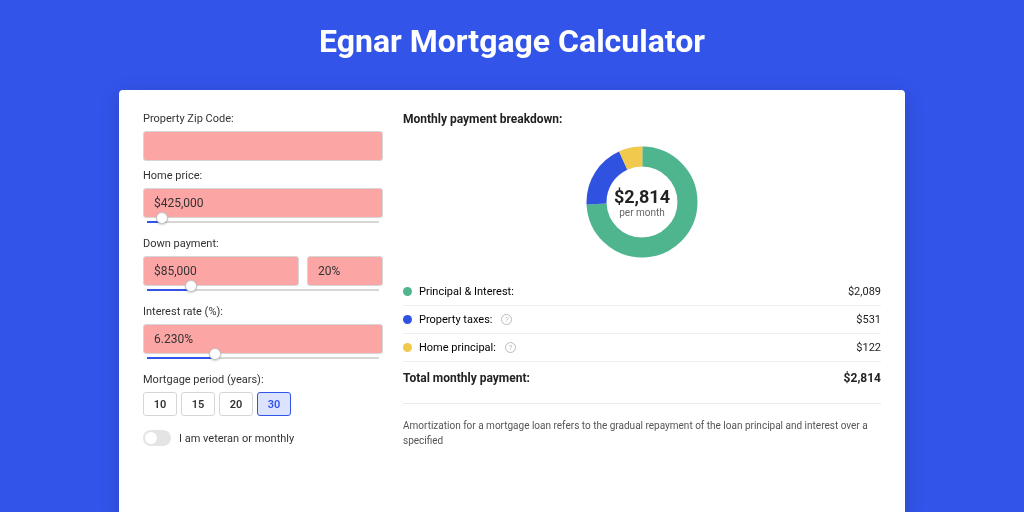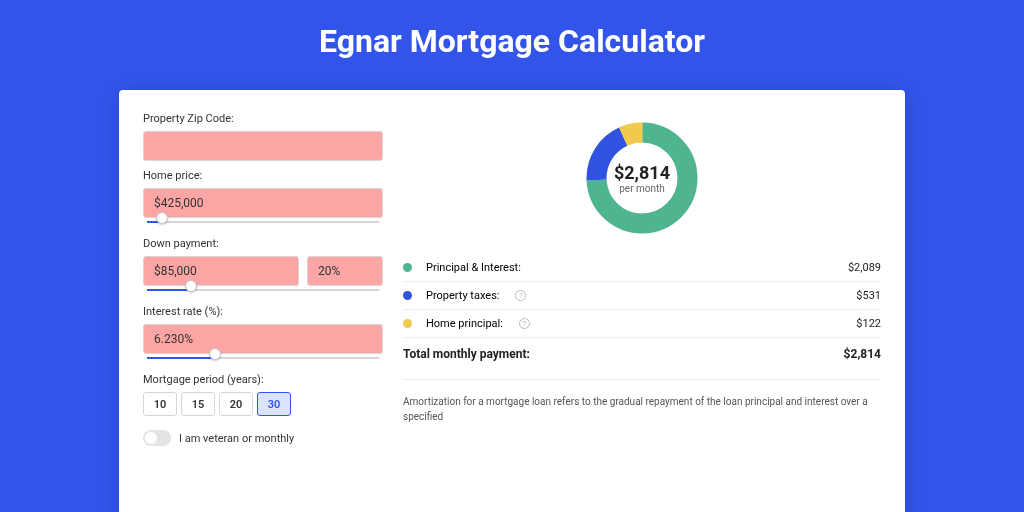--- a/index.html
+++ b/index.html
@@ -29,21 +29,21 @@
   .toggle-label { font-size:11px; color:#333; }
   .section-title { font-size:12px; font-weight:700; color:#222; margin-bottom:10px; }
   .donut-wrap { display:flex; justify-content:center; padding:6px 0 16px; }
   .donut { position:relative; width:120px; height:120px; }
   .donut svg { width:120px; height:120px; }
   .donut-center { position:absolute; inset:0; display:flex; flex-direction:column; align-items:center; justify-content:center; }
   .donut-amount { font-size:18px; font-weight:700; color:#222; }
   .donut-sub { font-size:10px; color:#666; }
   .legend-row { display:flex; align-items:center; justify-content:space-between; padding:7px 0; border-bottom:1px solid #eee; font-size:11px; }
   .legend-row:last-of-type { border-bottom:1px solid #eee; }
-  .legend-left { display:flex; align-items:center; gap:14px; }
+  .legend-left { display:flex; align-items:center; gap:7px; }
   .dot { width:9px; height:9px; border-radius:50%; flex:0 0 9px; }
   .info-icon { width:11px; height:11px; border-radius:50%; border:1px solid #bbb; color:#bbb; font-size:8px; display:flex; align-items:center; justify-content:center; margin-left:2px; }
   .legend-val { font-weight:400; color:#222; }
   .total-row { display:flex; justify-content:space-between; padding:9px 0 12px; font-size:12px; font-weight:700; color:#222; }
   .amort-box { border-top:1px solid #eaeaea; margin-top:6px; padding-top:14px; }
   .amort-title { font-size:12px; font-weight:700; color:#222; margin-bottom:10px; }
   .amort-text { font-size:10px; line-height:1.5; color:#555; }
   .grp { margin-bottom: 8px; }
 </style>
 </head>
@@ -110,20 +110,21 @@
 
         <div class="toggle-row">
           <div class="toggle">
             <div class="toggle-knob"></div>
           </div>
           <span class="toggle-label">I am veteran or monthly</span>
         </div>
       </div>
 
       <div class="right">
+        <div class="section-title">Monthly payment breakdown:</div>
 
         <div class="donut-wrap">
           <div class="donut">
             <svg viewBox="0 0 42 42">
               <circle cx="21" cy="21" r="15.9155" fill="none" stroke="#eee" stroke-width="7"></circle>
               <g id="donut-arcs">
                   <circle cx="21" cy="21" r="15.9155" fill="none" stroke="#4eb58f" stroke-width="7" stroke-dasharray="74.2 25.799999999999997" stroke-dashoffset="25"></circle>
                   <circle cx="21" cy="21" r="15.9155" fill="none" stroke="#2f52e0" stroke-width="7" stroke-dasharray="18.9 81.1" stroke-dashoffset="-49.2"></circle>
                   <circle cx="21" cy="21" r="15.9155" fill="none" stroke="#f0c94d" stroke-width="7" stroke-dasharray="6.9 93.1" stroke-dashoffset="-68.1"></circle>
                 </g>

